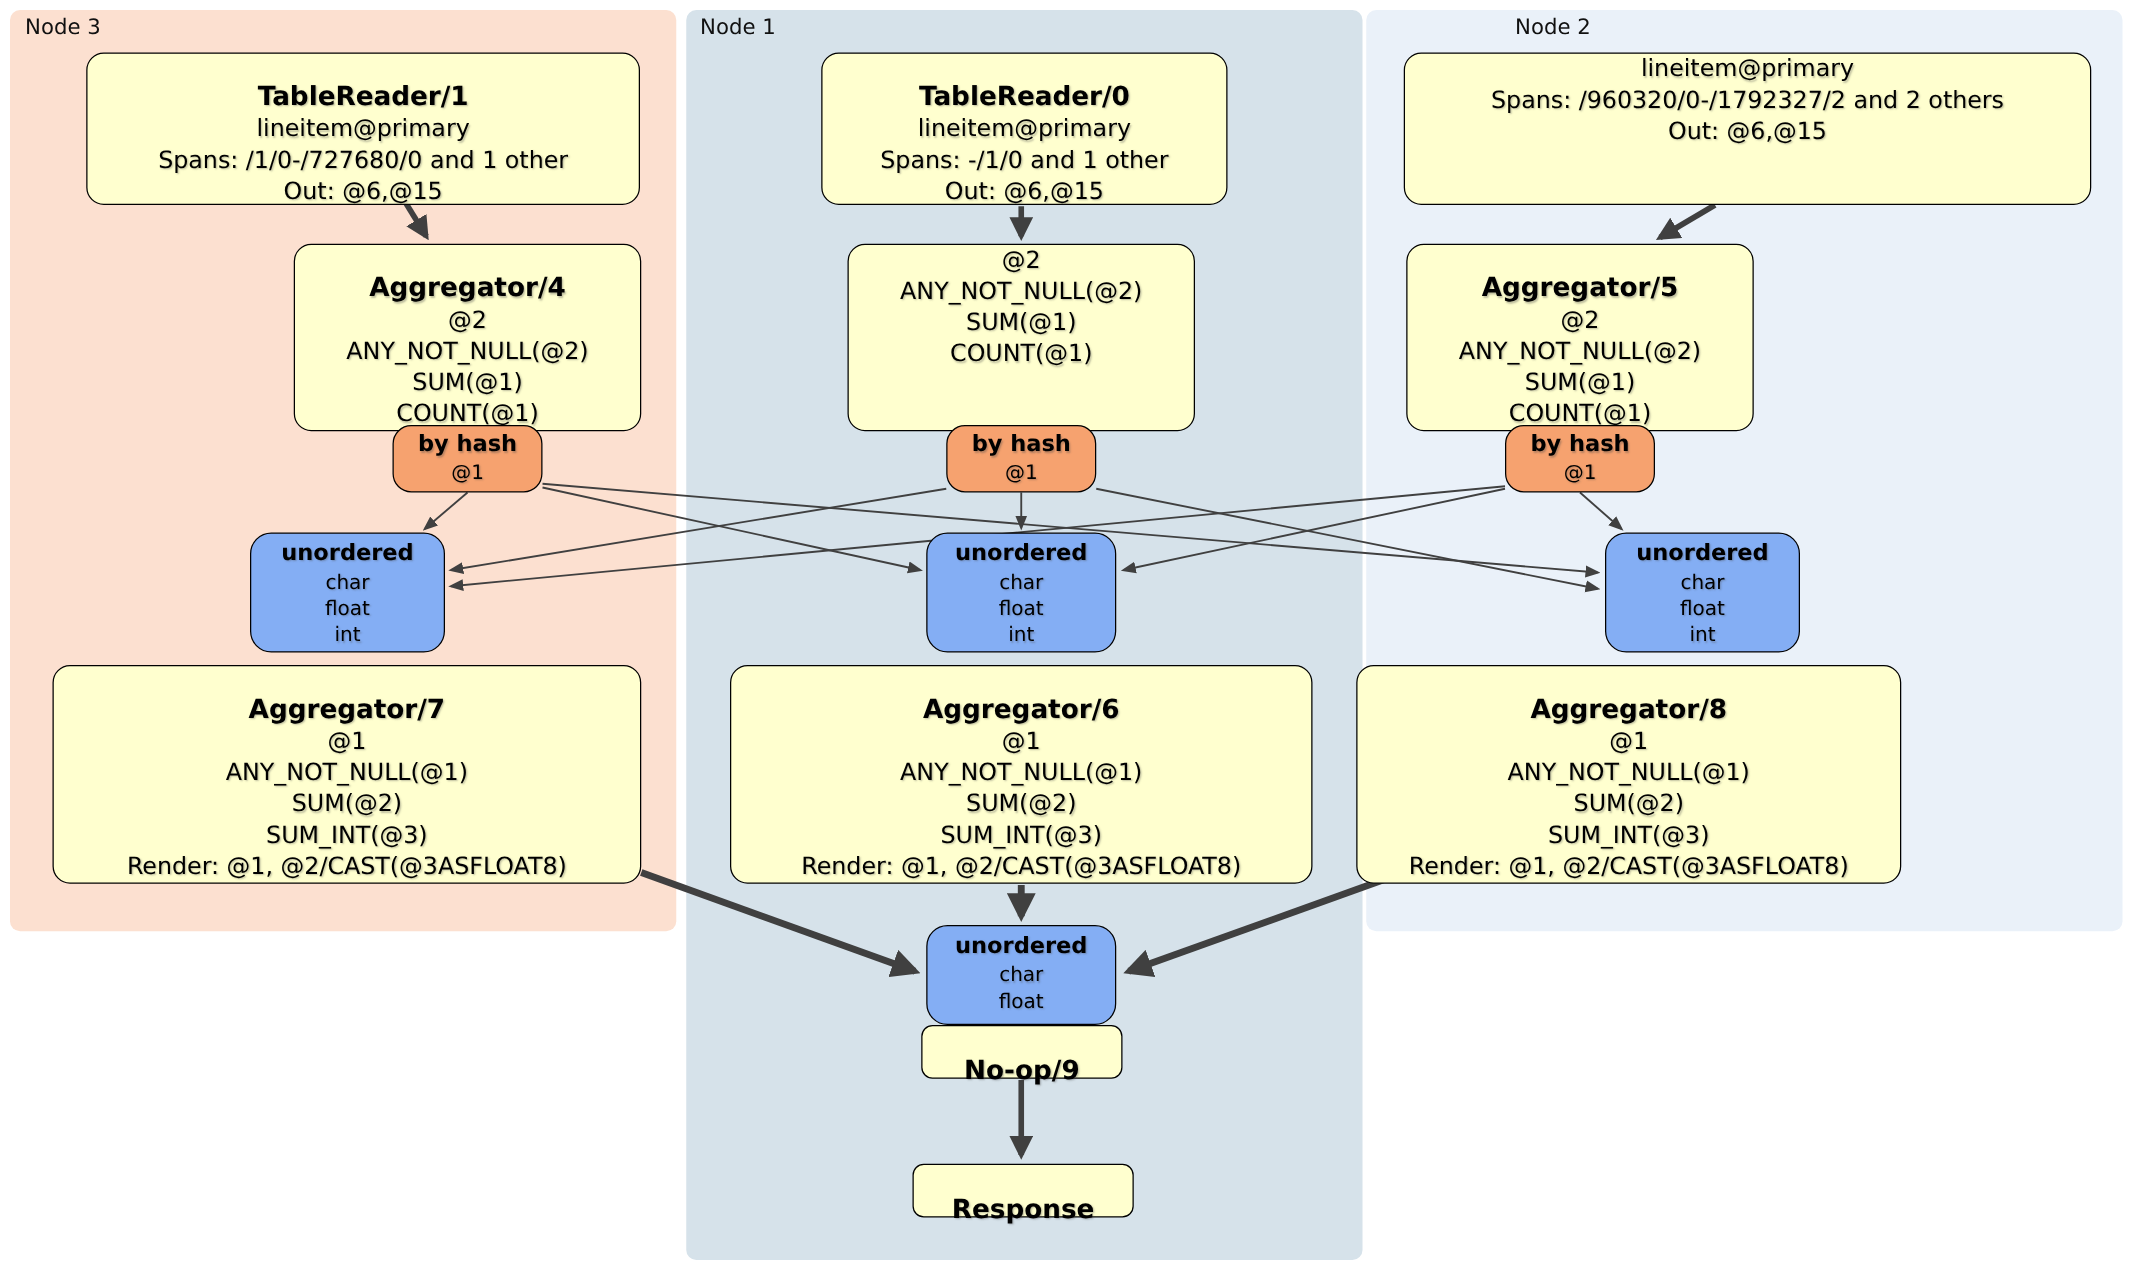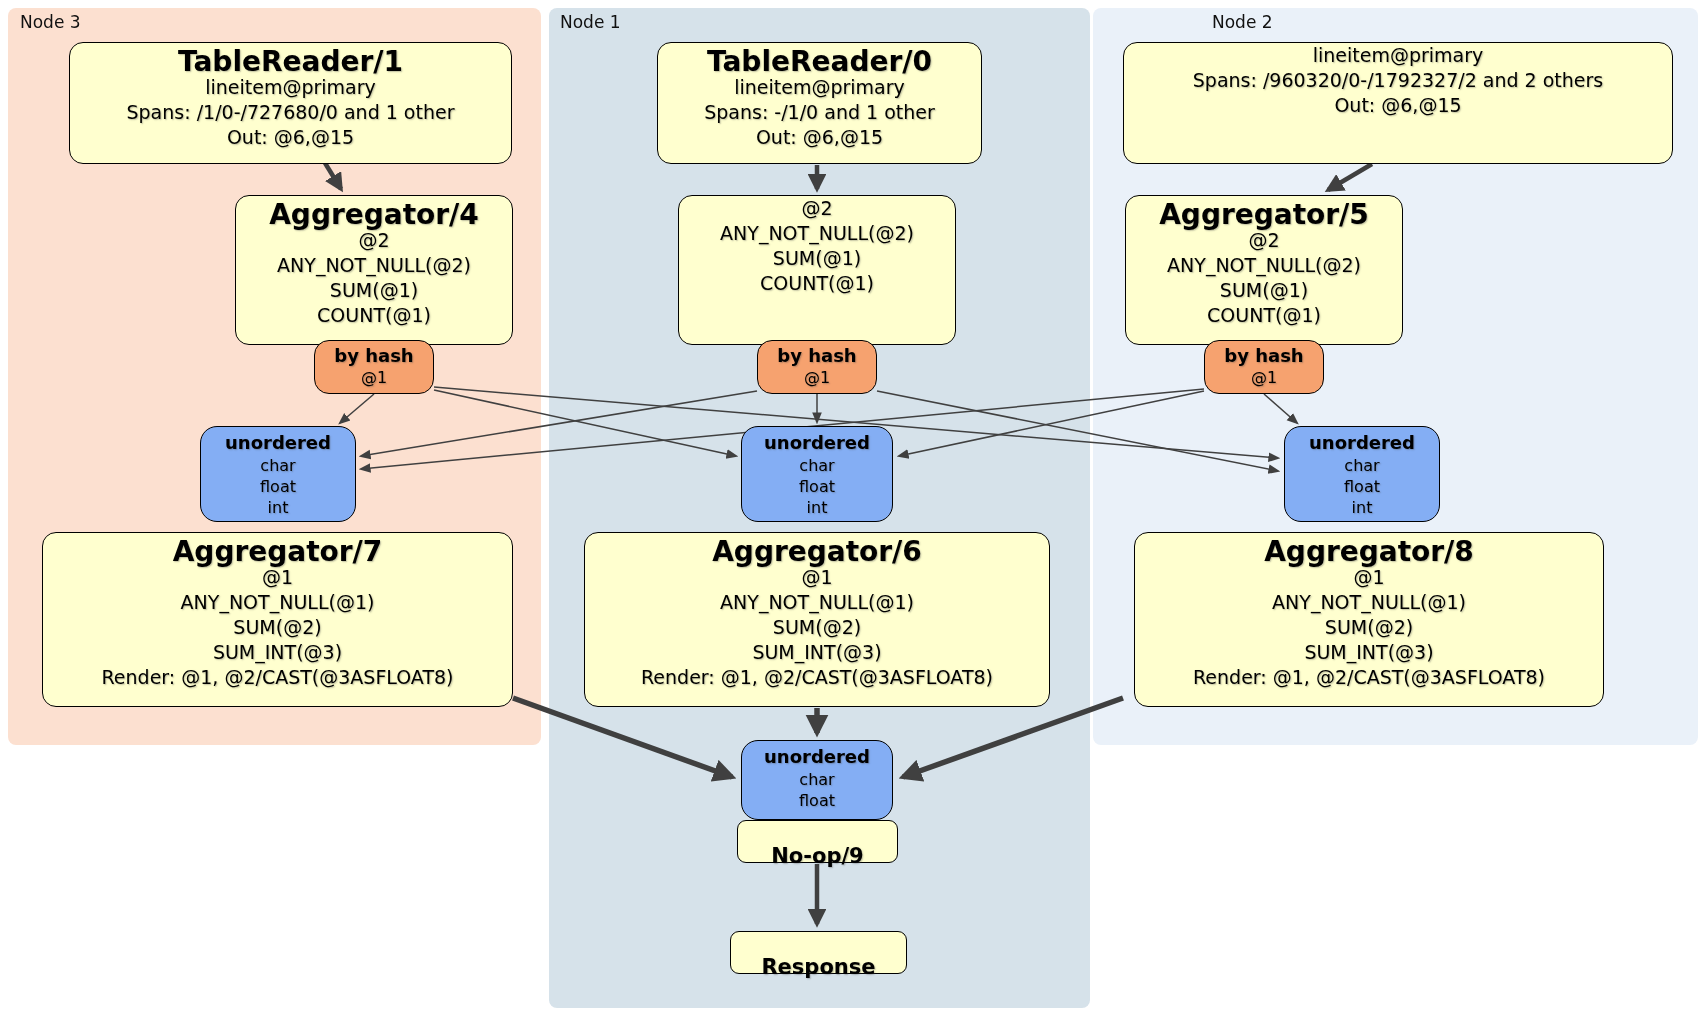--- a/index.html
+++ b/index.html
@@ -9,21 +9,21 @@
   }
   .region{position:absolute;border-radius:8px;z-index:0;}
   .region-label{position:absolute;font-size:17px;color:#111;z-index:3;}
   #edges{position:absolute;left:0;top:0;z-index:1;pointer-events:none;}
   .node-box{
     position:absolute;box-sizing:border-box;z-index:2;
     border:1.7px solid #000;border-radius:14px;background:#ffffcf;
     text-align:center;
     text-shadow:1px 1px 1.5px rgba(70,70,70,0.35);
   }
-  .node-box .title{font-weight:bold;font-size:28px;line-height:27px;padding-top:5px;}
+  .node-box .title{font-weight:bold;font-size:21px;line-height:27px;padding-top:21px;}
   .node-box .line{font-size:19px;line-height:25px;white-space:nowrap;}
   .router{background:#f6a26f;border-radius:15px;}
   .router .title{font-size:18px;line-height:23px;padding-top:3px;}
   .router .line{font-size:16px;line-height:21px;}
   .sync{background:#84aef4;border-radius:17px;}
   .sync .title{font-size:18px;line-height:24px;padding-top:4px;}
   .sync .line{font-size:16px;line-height:21px;}
   .pill{border-radius:9px;}
   .pill .title{font-size:21px;line-height:38px;padding-top:16px;}
 </style>
@@ -161,21 +161,21 @@
     <div class="line">@1</div>
   </div>
 
   <div class="node-box sync" style="left:1284px;top:426px;width:156px;height:96px;">
     <div class="title">unordered</div>
     <div class="line">char</div>
     <div class="line">float</div>
     <div class="line">int</div>
   </div>
 
-  <div class="node-box" style="left:1134px;top:532px;width:470px;height:175px;">
+  <div class="node-box" style="left:1085px;top:532px;width:436px;height:175px;">
     <div class="title">Aggregator/8</div>
     <div class="line">@1</div>
     <div class="line">ANY_NOT_NULL(@1)</div>
     <div class="line">SUM(@2)</div>
     <div class="line">SUM_INT(@3)</div>
     <div class="line">Render: @1, @2/CAST(@3ASFLOAT8)</div>
   </div>
 
   <div class="node-box sync" style="left:741px;top:740px;width:152px;height:80px;">
     <div class="title">unordered</div>

